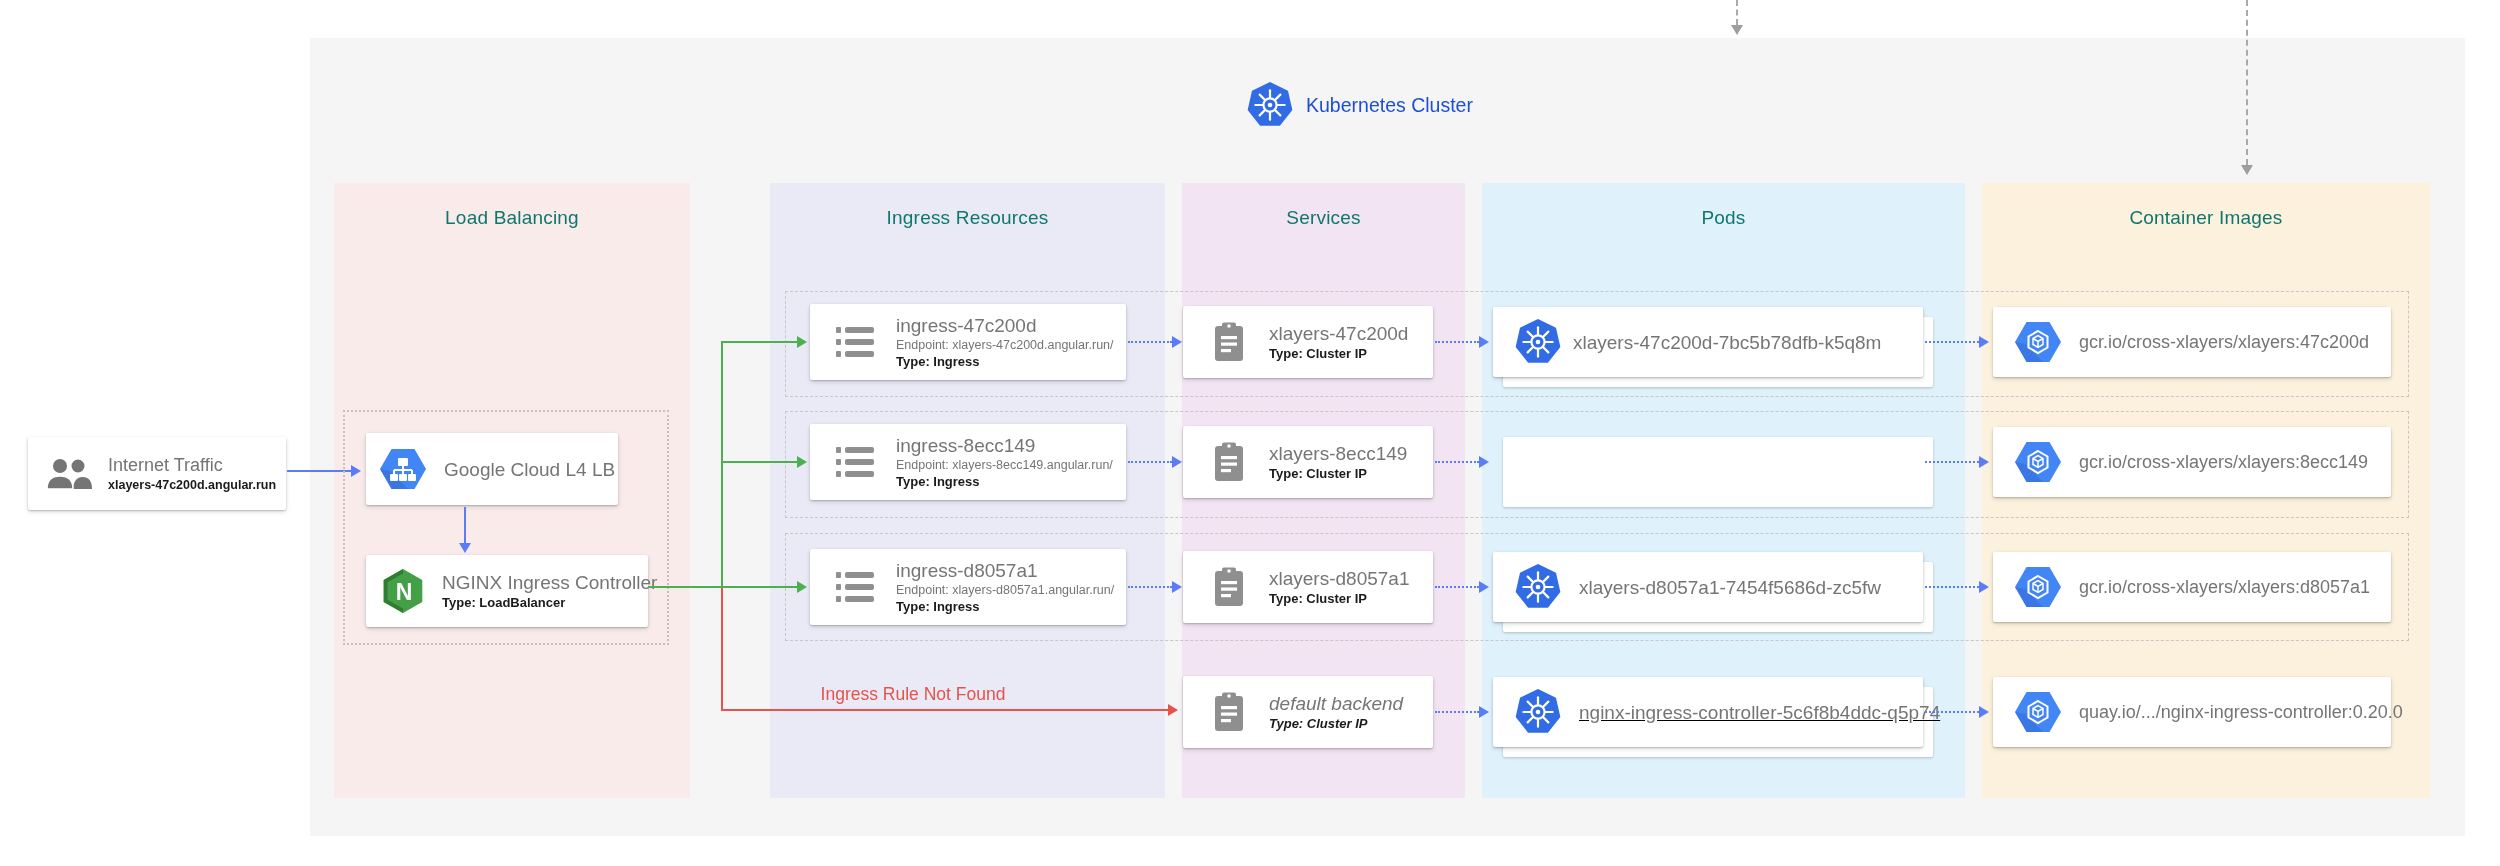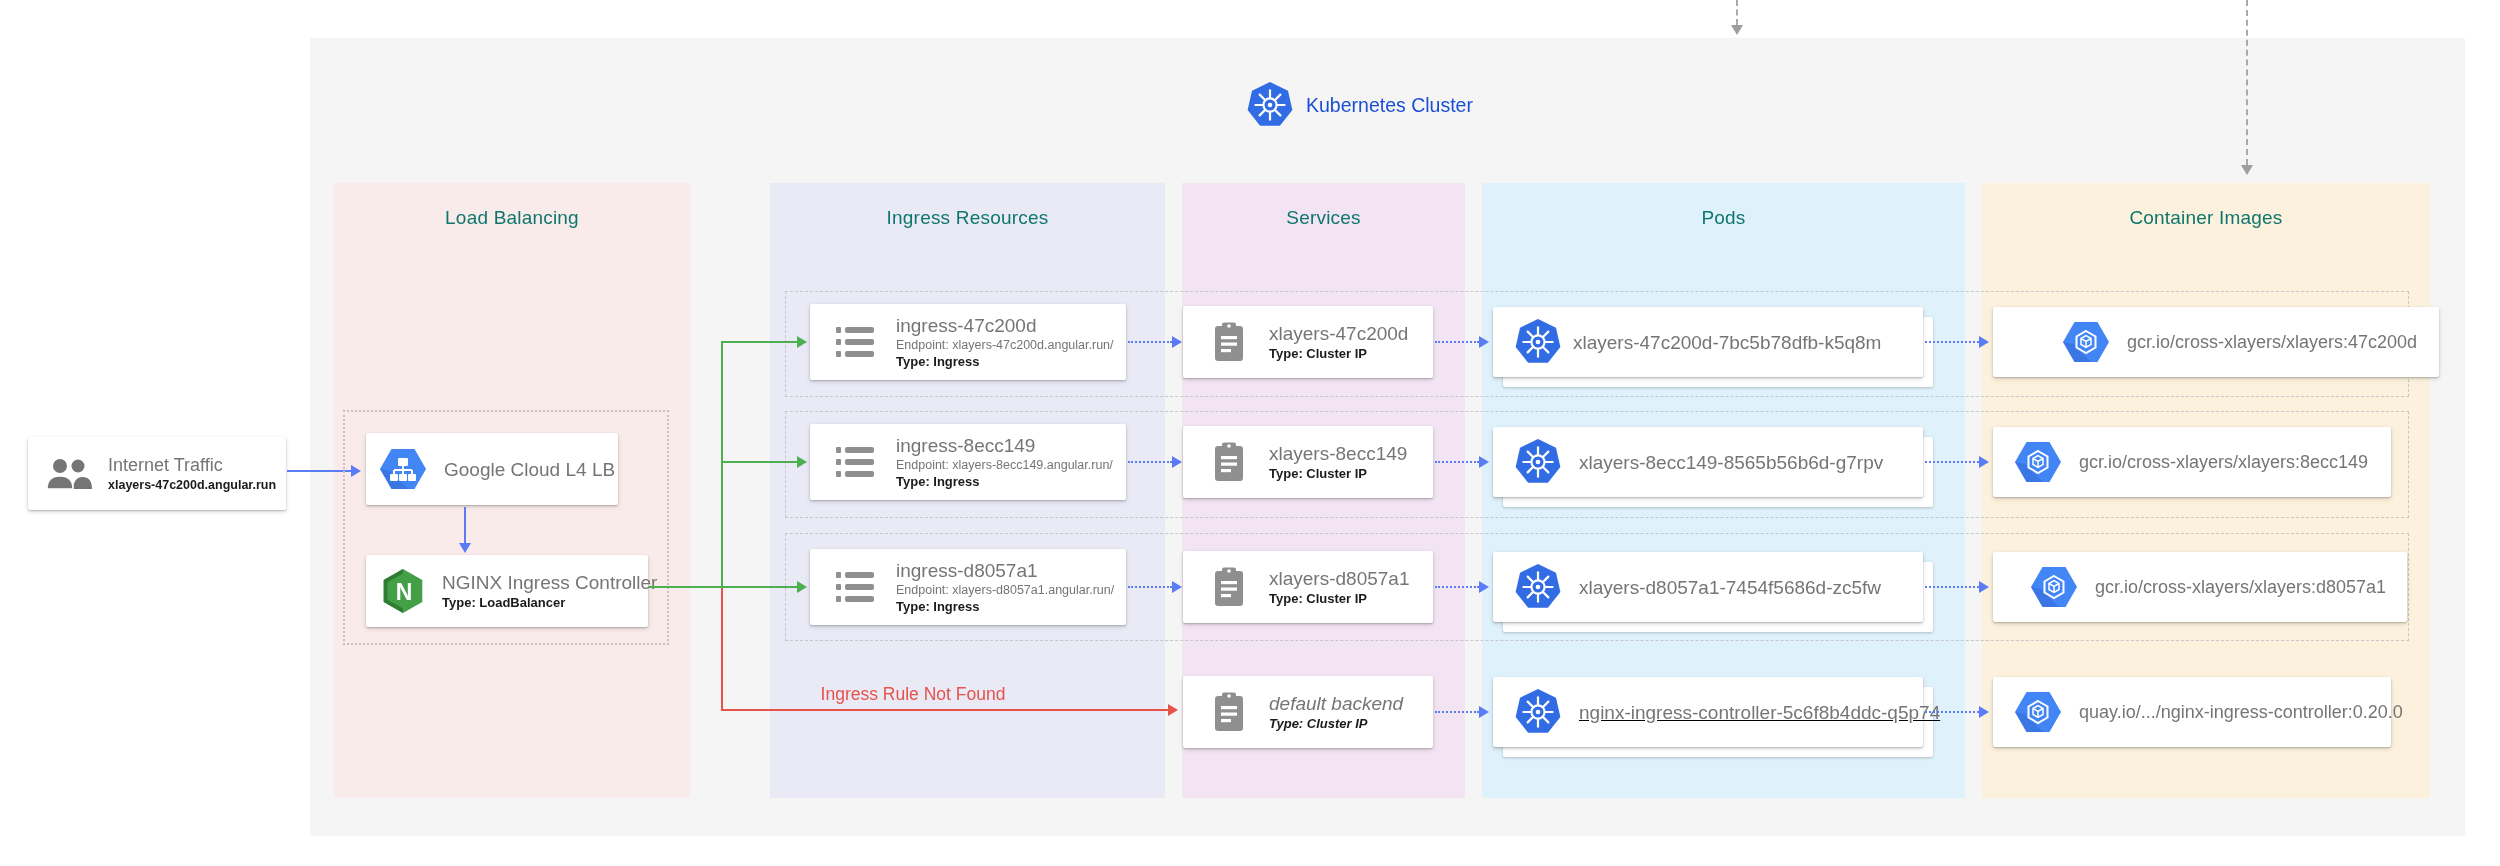--- a/index.html
+++ b/index.html
@@ -213,21 +213,21 @@
   <div class="ah-r" style="left:1479px;top:336px;"></div>
   <div class="stack" style="left:1503px;top:317px;width:430px;height:70px;"></div>
   <div class="card" style="left:1493px;top:307px;width:430px;height:70px;">
     <svg class="ic" style="margin-left:22px;" width="46" height="46">
         <use href="#sym-k8s"></use>
       </svg>
     <div class="card-title" style="margin-left:12px;">xlayers-47c200d-7bc5b78dfb-k5q8m</div>
   </div>
   <div class="hl-dot" style="left:1925px;top:341px;width:54px;"></div>
   <div class="ah-r" style="left:1979px;top:336px;"></div>
-  <div class="card" style="left:1993px;top:307px;width:398px;height:70px;padding-left:48px;">
+  <div class="card" style="left:1993px;top:307px;width:398px;height:70px;">
     <svg class="ic" style="margin-left:22px;" width="46" height="46">
         <use href="#sym-image"></use>
       </svg>
     <div class="card-title" style="margin-left:18px;font-size:18px;">gcr.io/cross-xlayers/xlayers:47c200d</div>
   </div>
 
   <div class="card" style="left:810px;top:424px;width:316px;height:76px;">
     <svg class="ic" style="margin-left:24px;" width="42" height="34">
         <use href="#sym-list"></use>
       </svg>
@@ -244,26 +244,20 @@
         <use href="#sym-clipboard"></use>
       </svg>
     <div class="tcol" style="margin-left:22px;">
       <div class="card-title">xlayers-8ecc149</div>
       <div class="card-type">Type: Cluster IP</div>
     </div>
   </div>
   <div class="hl-dot" style="left:1435px;top:461px;width:44px;"></div>
   <div class="ah-r" style="left:1479px;top:456px;"></div>
   <div class="stack" style="left:1503px;top:437px;width:430px;height:70px;"></div>
-  <div class="card" style="left:1493px;top:427px;width:430px;height:70px;">
-    <svg class="ic" style="margin-left:22px;" width="46" height="46">
-        <use href="#sym-k8s"></use>
-      </svg>
-    <div class="card-title" style="margin-left:18px;">xlayers-8ecc149-8565b56b6d-g7rpv</div>
-  </div>
   <div class="hl-dot" style="left:1925px;top:461px;width:54px;"></div>
   <div class="ah-r" style="left:1979px;top:456px;"></div>
   <div class="card" style="left:1993px;top:427px;width:398px;height:70px;">
     <svg class="ic" style="margin-left:22px;" width="46" height="46">
         <use href="#sym-image"></use>
       </svg>
     <div class="card-title" style="margin-left:18px;font-size:18px;">gcr.io/cross-xlayers/xlayers:8ecc149</div>
   </div>
 
   <div class="card" style="left:810px;top:549px;width:316px;height:76px;">
@@ -291,21 +285,21 @@
   <div class="ah-r" style="left:1479px;top:581px;"></div>
   <div class="stack" style="left:1503px;top:562px;width:430px;height:70px;"></div>
   <div class="card" style="left:1493px;top:552px;width:430px;height:70px;">
     <svg class="ic" style="margin-left:22px;" width="46" height="46">
         <use href="#sym-k8s"></use>
       </svg>
     <div class="card-title" style="margin-left:18px;">xlayers-d8057a1-7454f5686d-zc5fw</div>
   </div>
   <div class="hl-dot" style="left:1925px;top:586px;width:54px;"></div>
   <div class="ah-r" style="left:1979px;top:581px;"></div>
-  <div class="card" style="left:1993px;top:552px;width:398px;height:70px;padding-left:16px;">
+  <div class="card" style="left:1993px;top:552px;width:398px;height:70px;">
     <svg class="ic" style="margin-left:22px;" width="46" height="46">
         <use href="#sym-image"></use>
       </svg>
     <div class="card-title" style="margin-left:18px;font-size:18px;">gcr.io/cross-xlayers/xlayers:d8057a1</div>
   </div>
 
   <div class="card" style="left:1183px;top:676px;width:250px;height:72px;font-style:italic;">
     <svg class="ic" style="margin-left:28px;" width="36" height="42">
         <use href="#sym-clipboard"></use>
       </svg>

